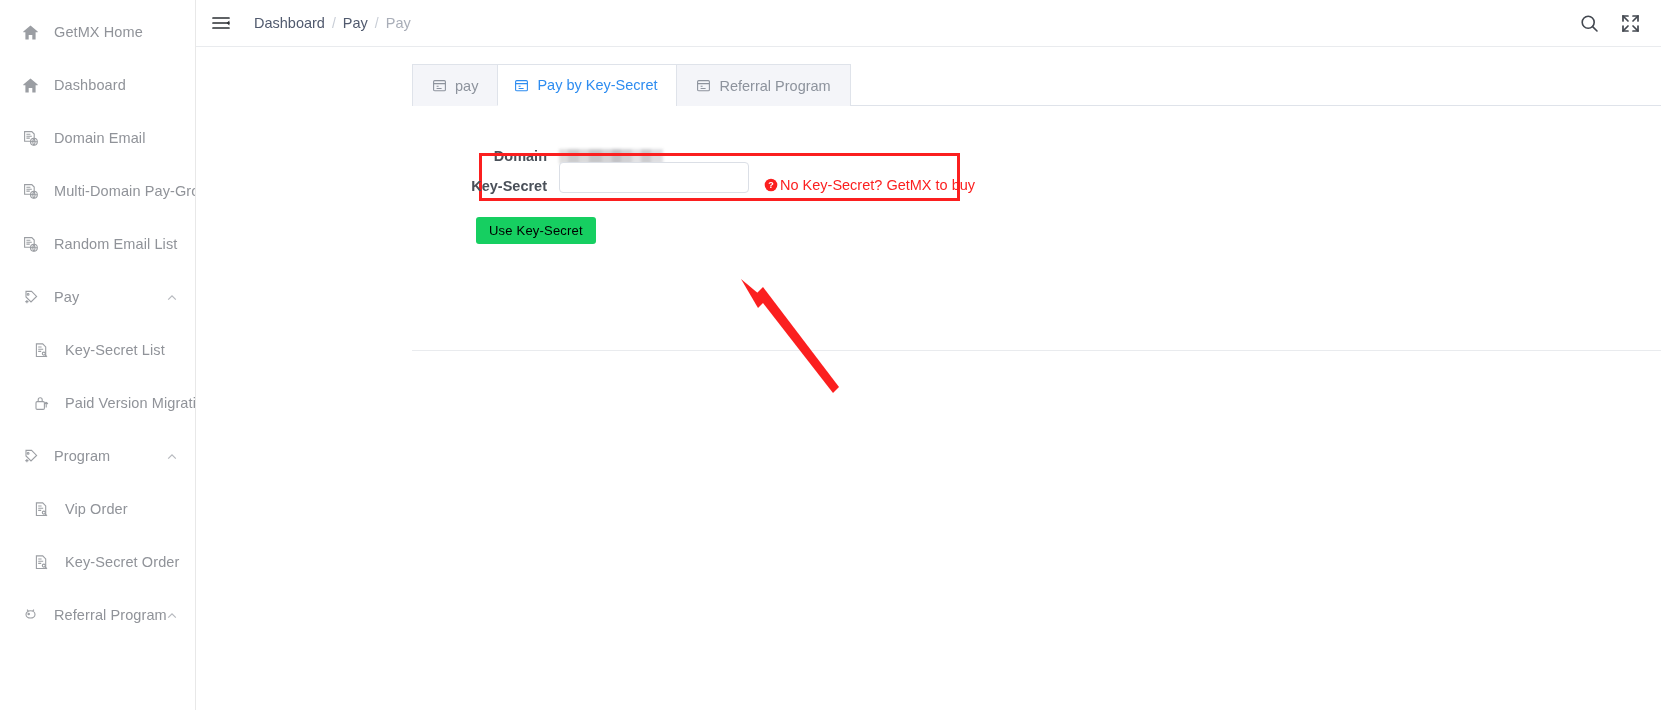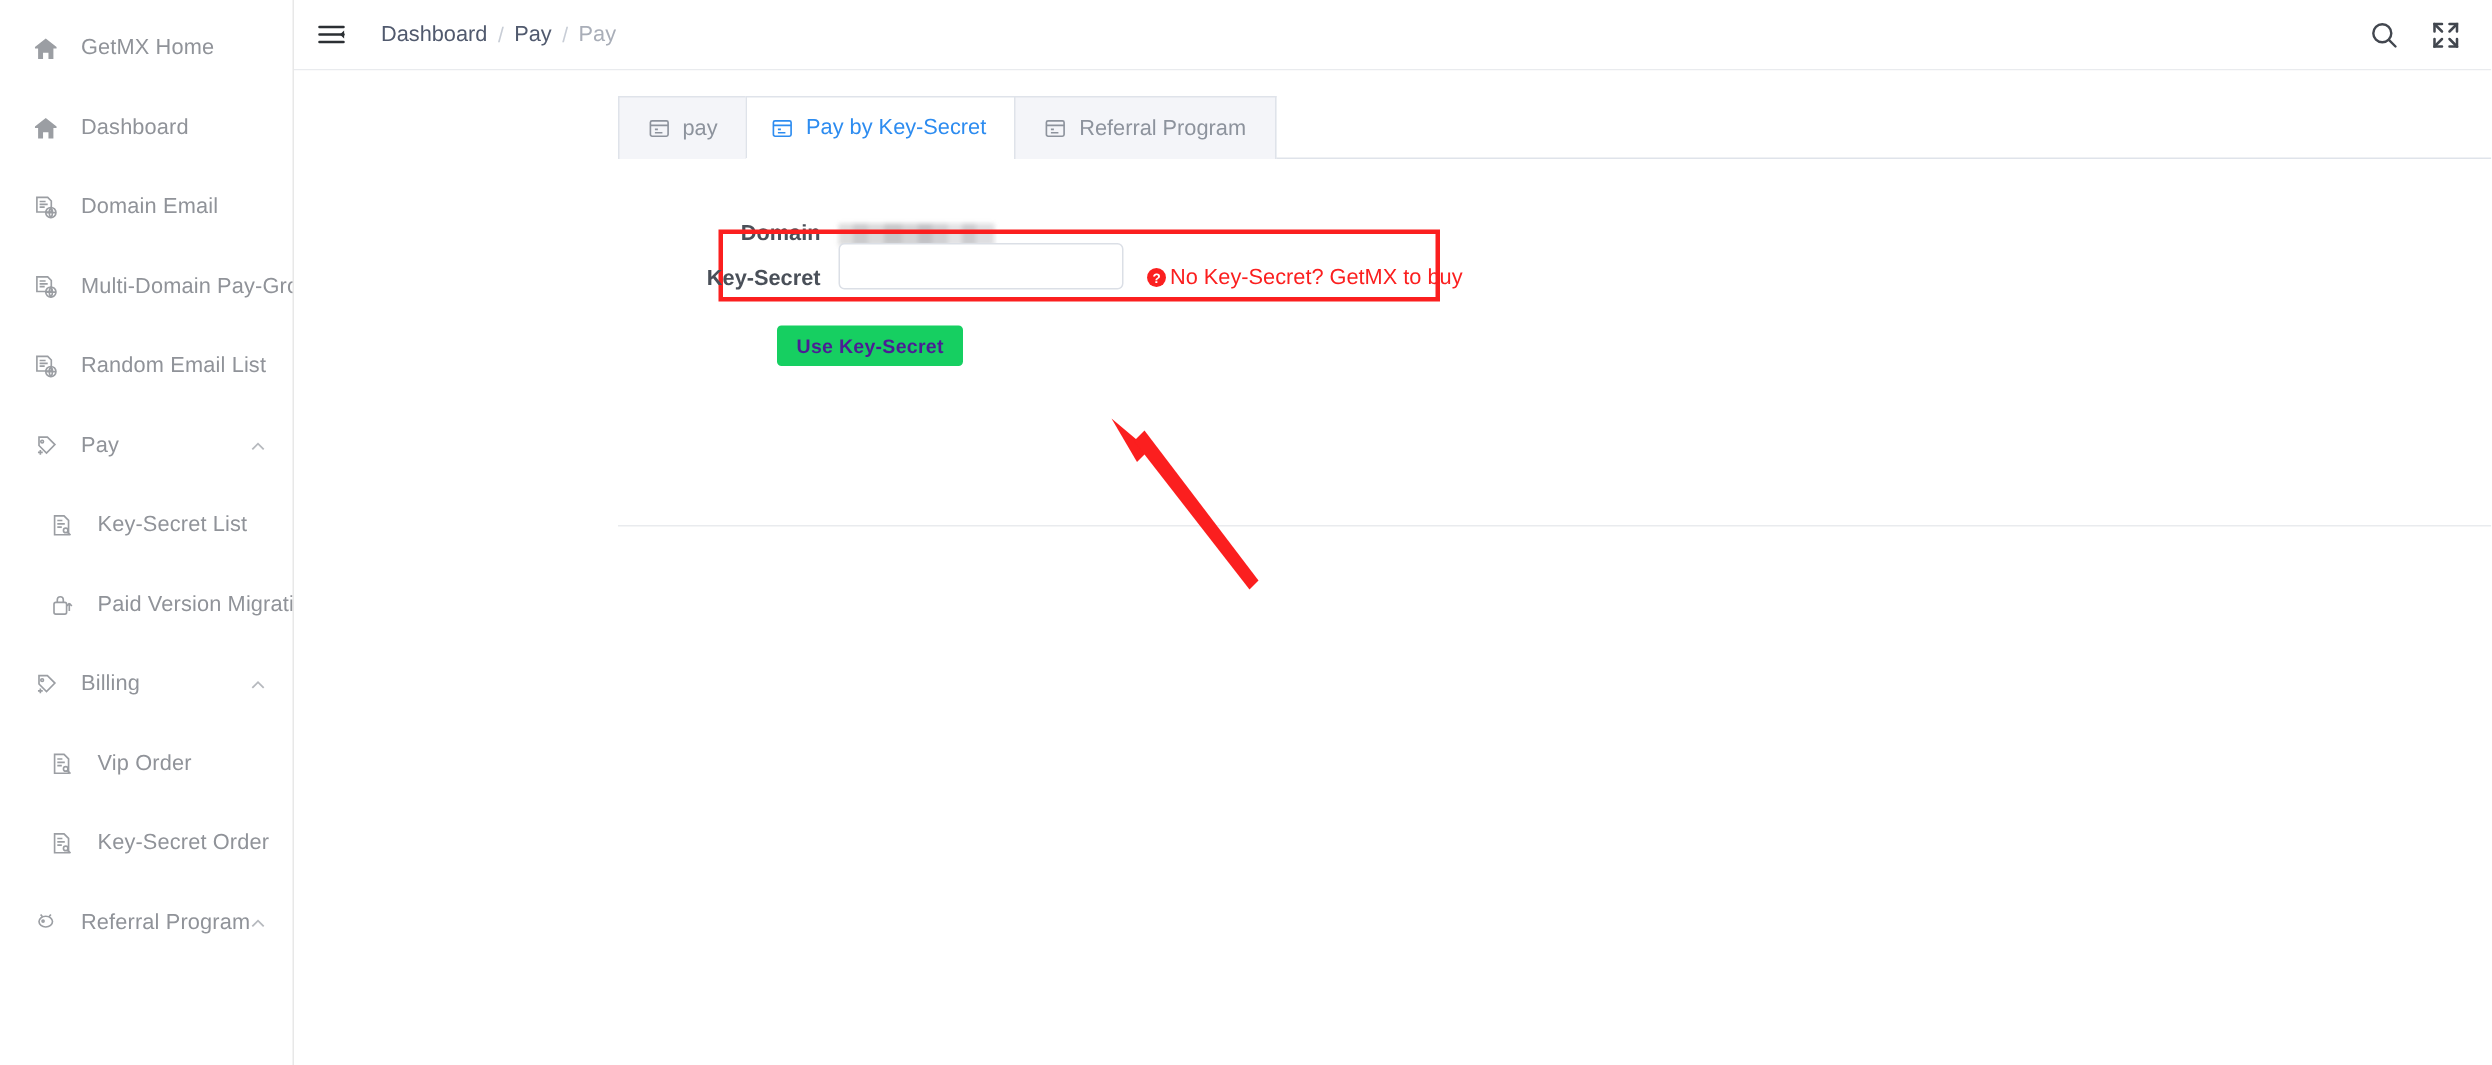--- a/index.html
+++ b/index.html
@@ -289,29 +289,29 @@
 
   
   #submit-row {
     position: absolute;
     left: 0;
     top: 111px;
     display: flex;
     align-items: center;
   }
   #use-key-btn {
-    margin-left: 106px;
+    margin-left: 64px;
     height: 27px;
     padding: 0 13px;
     background: #16cf61;
-    color: #4c1d95;
+    color: #000000;
     border: none;
     border-radius: 3px;
     font-size: 13px;
-    font-weight: bold;
+    font-weight: normal;
     cursor: pointer;
     font-family: "Liberation Sans", sans-serif;
     letter-spacing: 0.2px;
     display: flex;
     align-items: center;
   }
 
   
   #arrow-annotation {
     position: absolute;
@@ -434,21 +434,21 @@
     </div>
 
     <div class="nav-item">
       <span class="nav-icon">
         <svg width="17" height="17" viewBox="0 0 17 17" fill="none" stroke="currentColor" stroke-width="1.1">
           <path d="M9.6 2.4 14.6 7.4l-5.6 5.6-5-5V2.4z"></path>
             <circle cx="6.1" cy="5.4" r="0.9"></circle>
           <path d="M3.3 12.6h3.2M4.9 11v3.2"></path>
         </svg>
       </span>
-      <span class="nav-label">Billing</span>
+      <span class="nav-label">Program</span>
       <span class="caret">
         <svg width="12" height="12" viewBox="0 0 12 12" fill="none" stroke="currentColor" stroke-width="1.2">
             <path d="M2.2 7.6 6 3.8l3.8 3.8"></path>
           </svg>
       </span>
     </div>
 
     <div class="nav-item sub">
       <span class="nav-icon">
         <svg width="17" height="17" viewBox="0 0 17 17" fill="none" stroke="currentColor" stroke-width="1.1">

